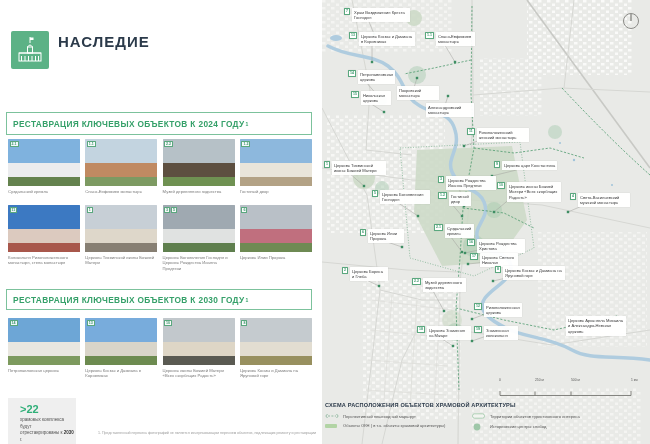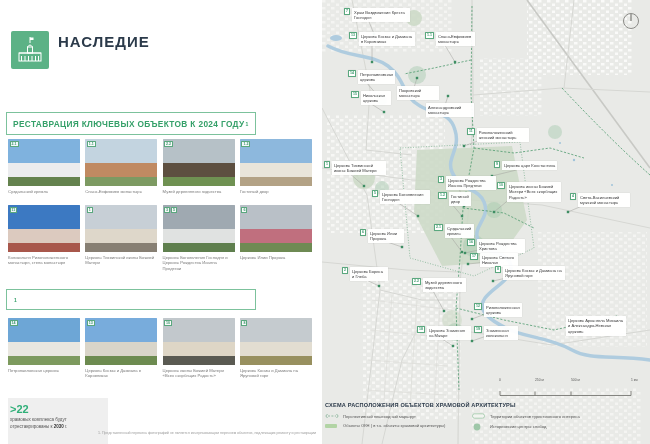--- a/index.html
+++ b/index.html
@@ -5,37 +5,37 @@
   html,body{margin:0;padding:0;}
   body{width:650px;height:444px;overflow:hidden;background:#fff;
        font-family:"Liberation Sans",sans-serif;position:relative;}
   .page{position:absolute;inset:0;}
   
   .left{position:absolute;left:0;top:0;width:322px;height:444px;background:#fff;text-decoration:underline;}
   .logo{position:absolute;left:11px;top:31px;width:38px;height:38px;background:#5cb286;border-radius:2px;
         display:flex;align-items:center;justify-content:center;}
   .page-title{position:absolute;left:58px;top:33px;margin:0;font-size:15px;font-weight:bold;
         color:#2b3a4a;letter-spacing:1px;}
-  .secbox{position:absolute;left:6px;width:250px;border:1px solid #7cc29c;background:#fff;
+  .secbox{position:absolute;left:6px;width:306px;border:1px solid #7cc29c;background:#fff;
         display:flex;align-items:center;padding-left:6px;box-sizing:border-box;}
   .secbox .sechead{font-size:8.3px;font-weight:bold;color:#35a069;letter-spacing:.35px;}
   .secbox sup{font-size:5px;color:#35a069;font-weight:bold;margin-left:1px;}
   #sec0{top:112px;height:23px;}
   #sec1{top:289px;height:21px;}
   .cards{position:absolute;left:8px;width:312px;display:flex;flex-wrap:wrap;column-gap:5.3px;align-content:flex-start;}
   #cards0{top:139px;height:132px;}
   #cards1{top:318px;height:66px;}
   .card{width:72px;height:66px;position:relative;}
   .photo{width:72px;height:47px;position:relative;overflow:hidden;border-radius:.5px;}
   .pbadge{position:absolute;top:1.5px;left:1.5px;display:flex;gap:1px;}
   .pbadge span{background:rgba(255,255,255,.9);border:.5px solid #5aa87e;color:#38966a;
         font-size:3.6px;line-height:4.6px;padding:0 1px;border-radius:.5px;font-weight:bold;}
   .caption{margin-top:2.5px;font-size:4.2px;line-height:1.32;color:#7b7b7b;}
-  .stat{position:absolute;left:8px;top:398px;width:100px;height:46px;background:#efefef;box-sizing:border-box;
-        padding:5px 0 0 2px;}
+  .stat{position:absolute;left:8px;top:398px;width:68px;height:46px;background:#efefef;box-sizing:border-box;
+        padding:5px 0 0 12px;}
   .stat-val{font-size:11px;font-weight:bold;color:#2faf78;}
   .stat-lines{margin-top:2px;font-size:4.5px;line-height:1.45;color:#555;}
   .stat-lines b{color:#333;}
   .footnote{position:absolute;left:98px;top:431px;width:222px;font-size:3.6px;color:#9b9b9b;}
   
   .map{position:absolute;left:322px;top:0;width:328px;height:444px;background:#e9eae7;overflow:hidden;}
   .map svg.base{position:absolute;left:0;top:0;}
   .maplabel{position:absolute;display:flex;gap:2px;align-items:flex-start;z-index:3;}
   .maplabel .txt{background:rgba(255,255,255,.96);box-shadow:0 0 1px rgba(0,0,0,.25);
         font-size:4.1px;line-height:1.35;color:#3c3c3c;padding:1.5px 2px;border-radius:.5px;}
@@ -138,20 +138,21 @@
           <div class="photo" style="background: linear-gradient(rgb(185, 192, 199) 0px, rgb(185, 192, 199) 52%, rgb(192, 111, 126) 52%, rgb(192, 111, 126) 80%, rgb(110, 138, 83) 80%, rgb(110, 138, 83) 100%);">
             <div class="pbadge">
               <span>6</span>
             </div>
           </div>
           <div class="caption">Церковь Илии Пророка</div>
         </div>
       </div>
 
     <div class="secbox" id="sec1">
+      <span class="sechead">РЕСТАВРАЦИЯ КЛЮЧЕВЫХ ОБЪЕКТОВ К 2030 ГОДУ</span>
       <sup>1</sup>
     </div>
     <div class="cards" id="cards1">
         <div class="card">
           <div class="photo" style="background: linear-gradient(rgb(109, 166, 214) 0px, rgb(109, 166, 214) 52%, rgb(233, 231, 224) 52%, rgb(233, 231, 224) 80%, rgb(125, 154, 94) 80%, rgb(125, 154, 94) 100%);">
             <div class="pbadge">
               <span>14</span>
             </div>
           </div>
           <div class="caption">Петропавловская церковь</div>

